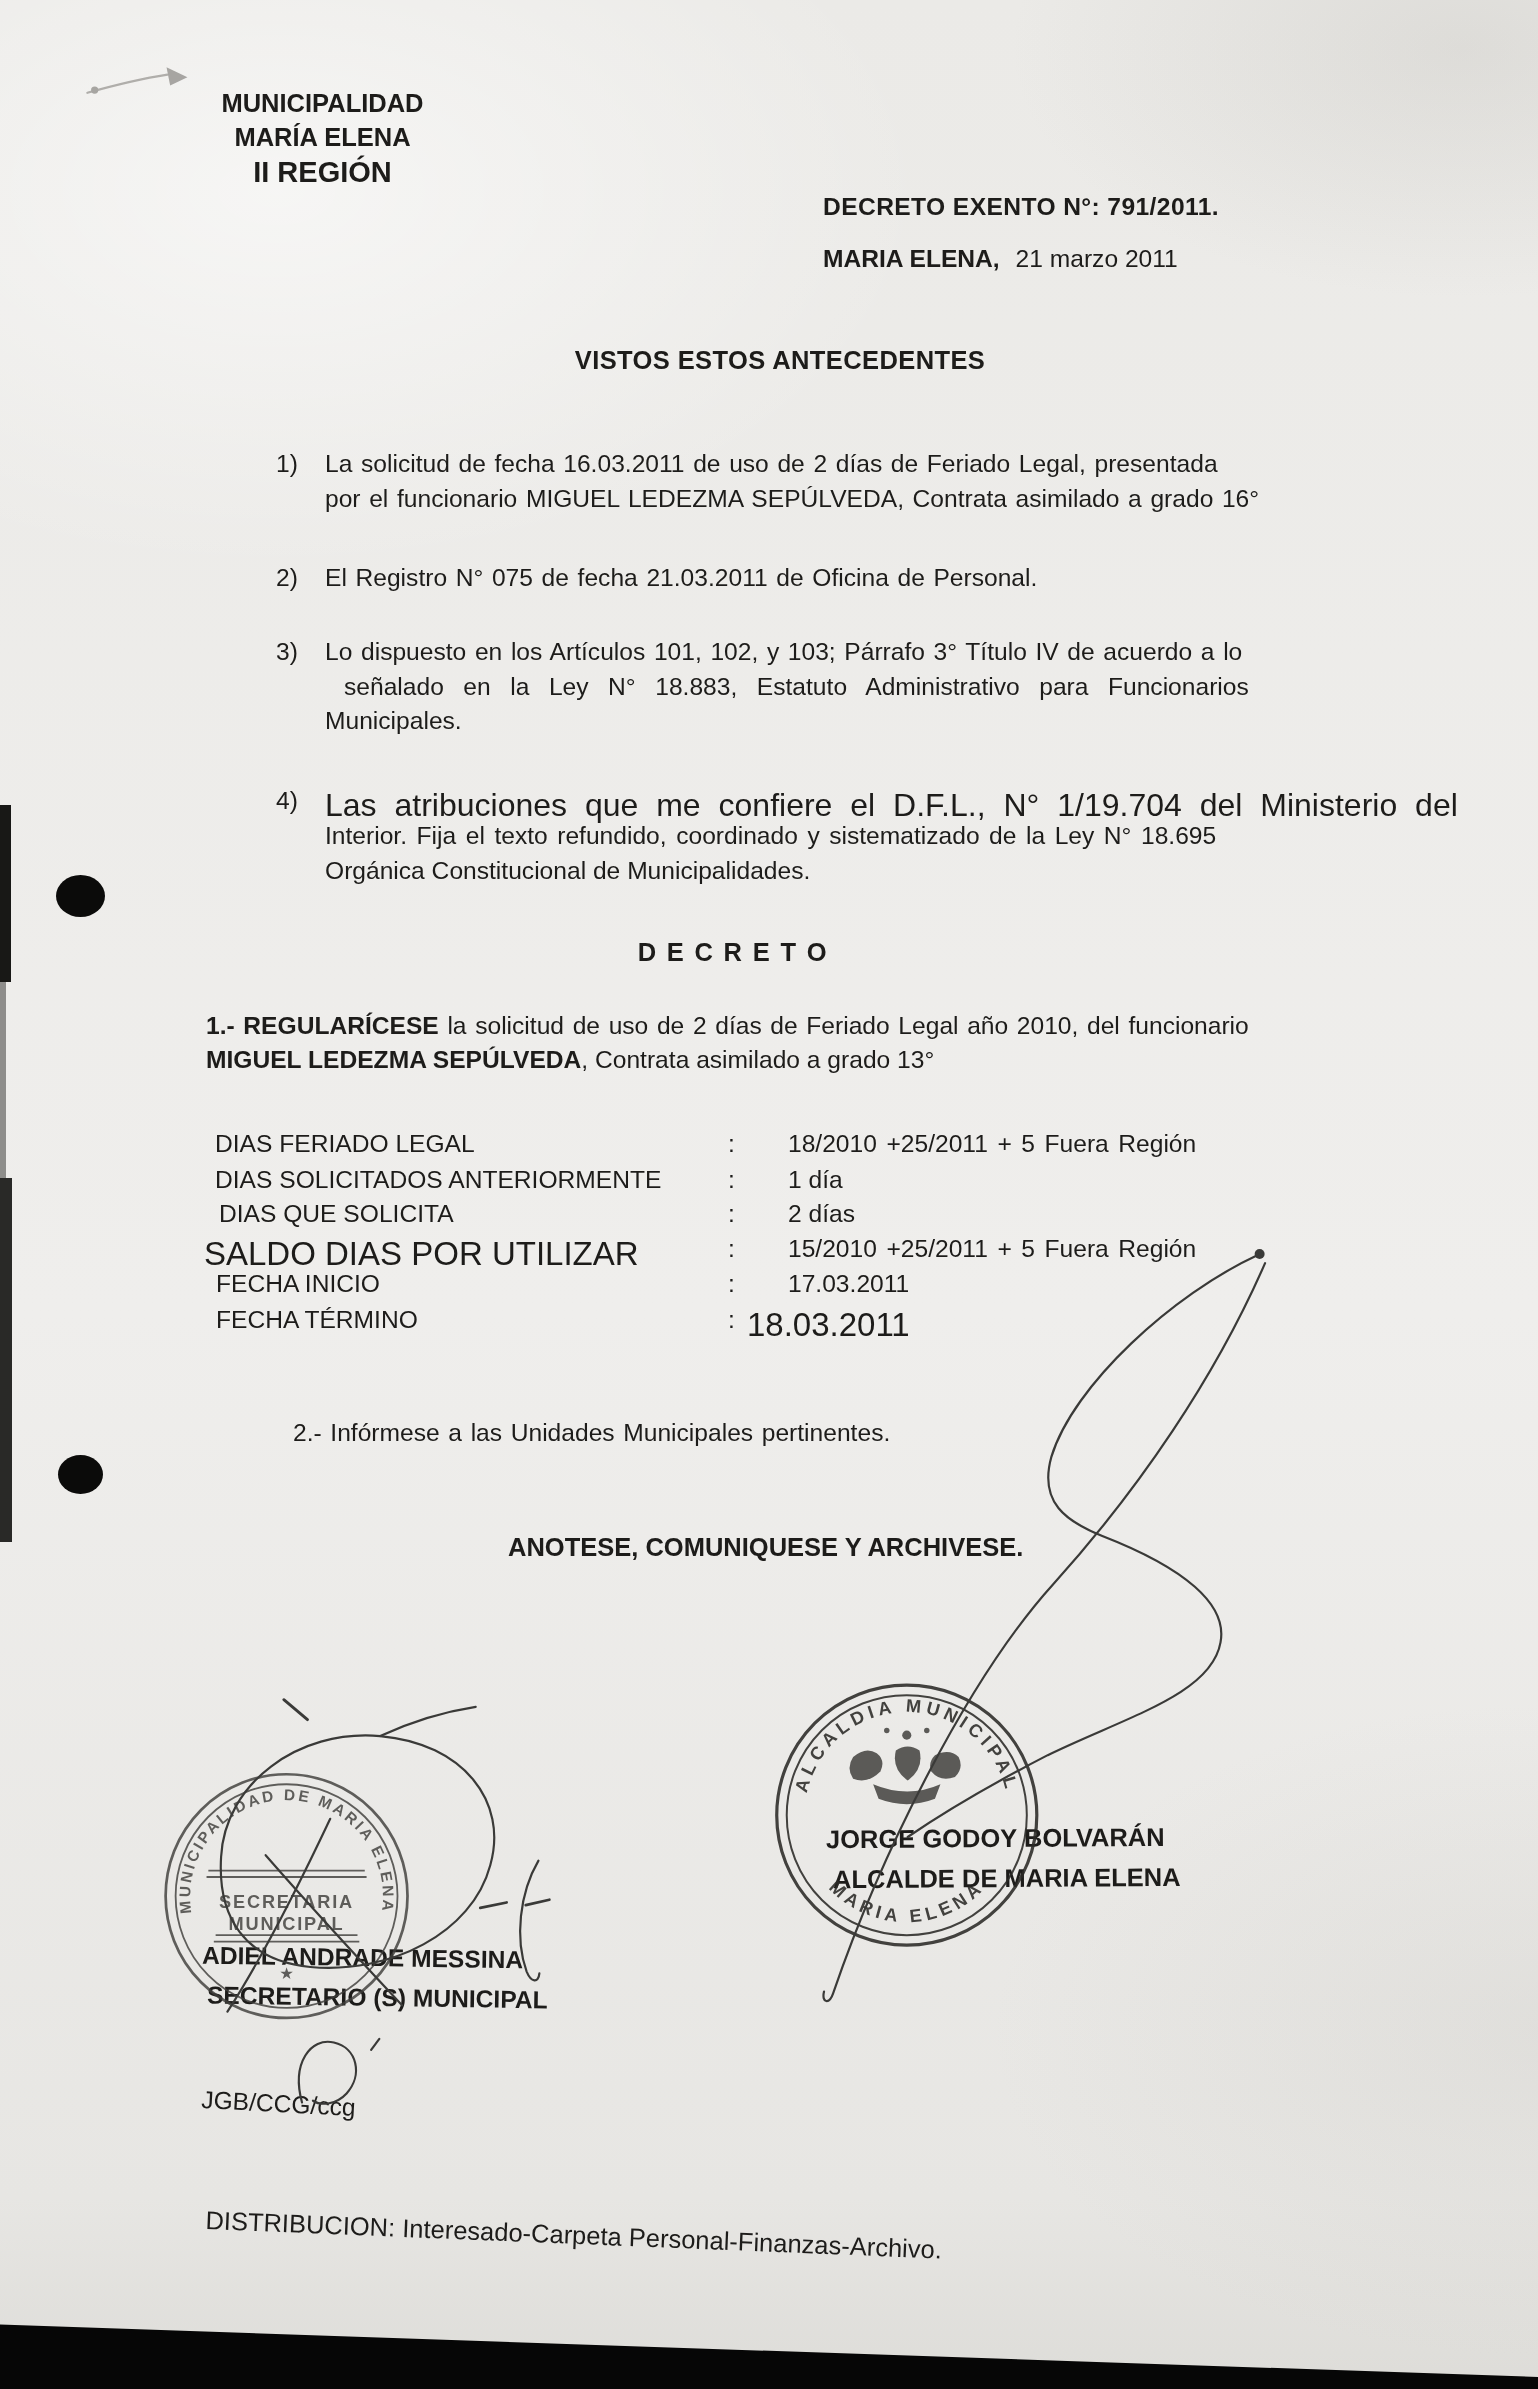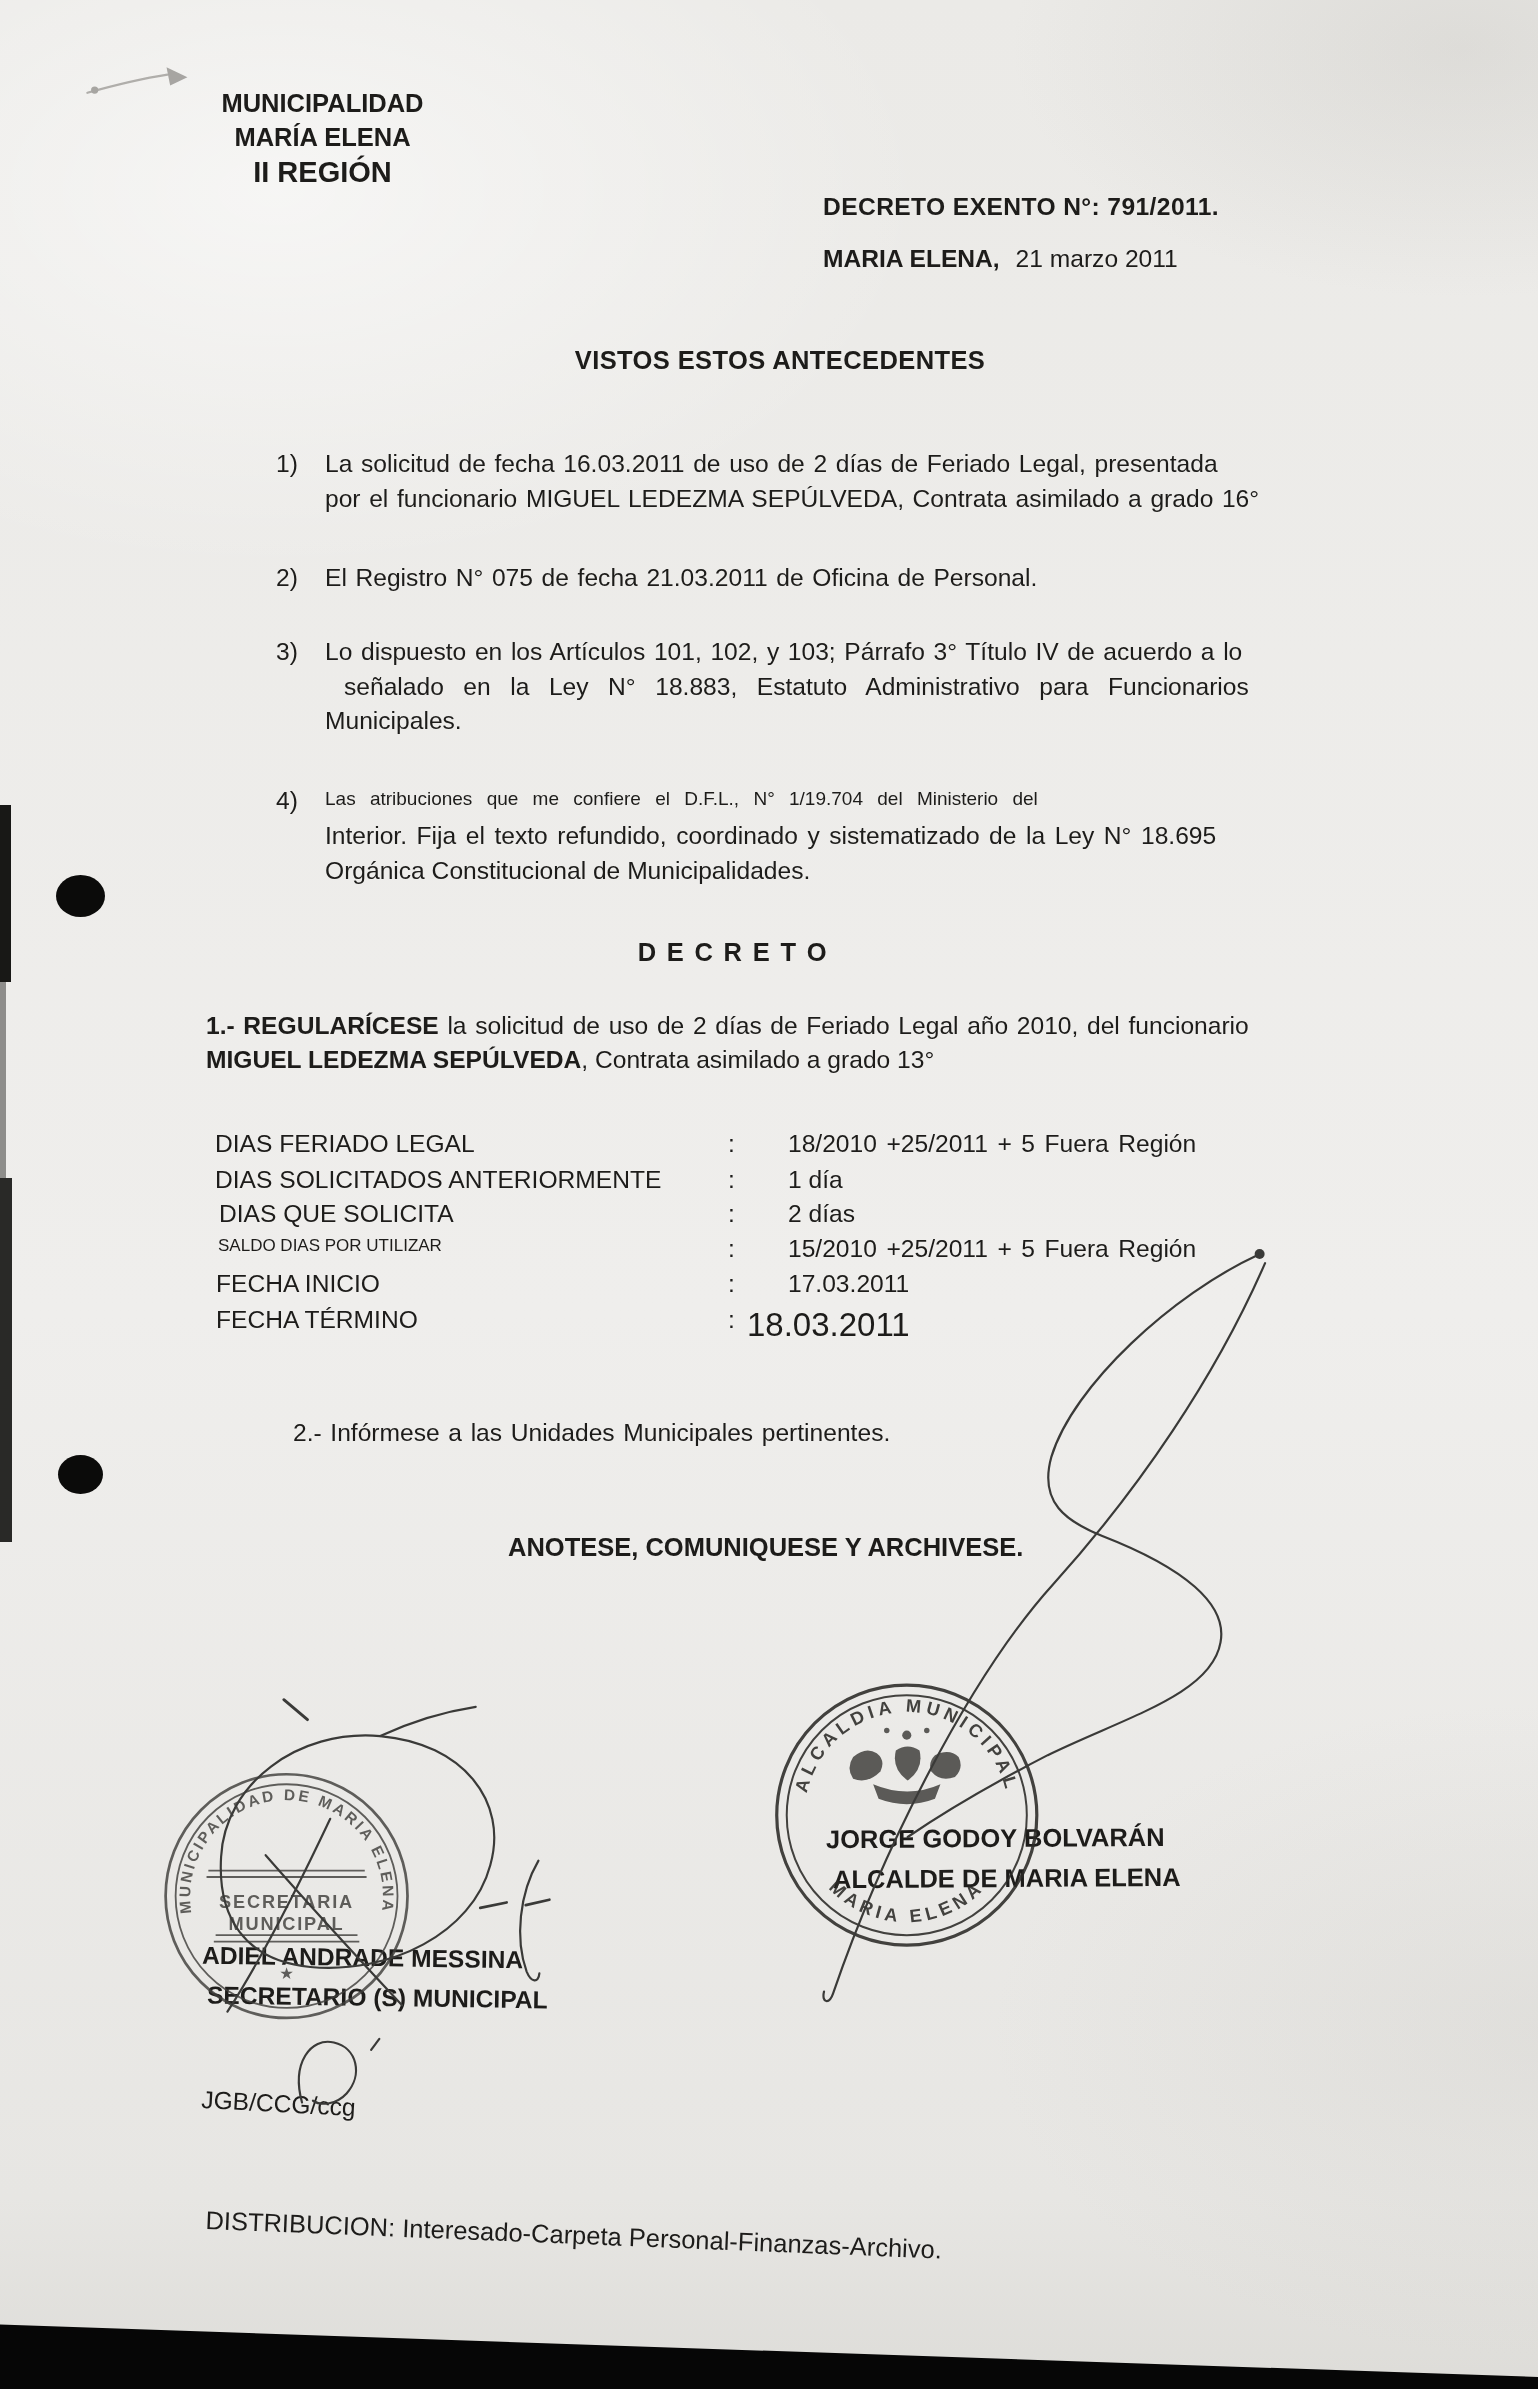--- a/index.html
+++ b/index.html
@@ -44,21 +44,21 @@
 
   <div class="t" style="left:276px;top:566px;font-size:24.6px;">2)</div>
   <div class="t" style="left:325px;top:566px;font-size:24.6px;word-spacing:1.8px;">El Registro N° 075 de fecha 21.03.2011 de Oficina de Personal.</div>
 
   <div class="t" style="left:276px;top:640px;font-size:24.6px;">3)</div>
   <div class="t" style="left:325px;top:640px;font-size:24.6px;word-spacing:1.8px;">Lo dispuesto en los Artículos 101, 102, y 103; Párrafo 3°  Título IV de acuerdo a lo</div>
   <div class="t" style="left:344px;top:675px;font-size:24.6px;word-spacing:12.7px;text-align:center;">señalado en la Ley N° 18.883, Estatuto Administrativo para Funcionarios</div>
   <div class="t" style="left:325px;top:709px;font-size:24.6px;">Municipales.</div>
 
   <div class="t" style="left:276px;top:789px;font-size:24.6px;">4)</div>
-  <div class="t" style="left:325px;top:789px;font-size:19px;word-spacing:9px;">Las atribuciones que me confiere el D.F.L.,  N° 1/19.704 del Ministerio del</div>
+  <div class="t" style="left:325px;top:789px;font-size:32px;word-spacing:9px;">Las atribuciones que me confiere el D.F.L.,  N° 1/19.704 del Ministerio del</div>
   <div class="t" style="left:325px;top:824px;font-size:24.6px;word-spacing:2.7px;">Interior.  Fija el texto refundido, coordinado y sistematizado de la Ley  N° 18.695</div>
   <div class="t" style="left:325px;top:859px;font-size:24.6px;">Orgánica Constitucional de Municipalidades.</div>
 
   <div class="t b center" style="left:551px;top:940px;width:364px;font-size:25.5px;letter-spacing:1.8px;">D E C R E T O</div>
 
   <div class="t" style="left:206px;top:1014px;font-size:24.6px;word-spacing:1.8px;">
     <span class="b">1.- REGULARÍCESE</span><span> la solicitud de uso de 2 días de Feriado Legal año 2010, del funcionario</span>
   </div>
   <div class="t" style="left:206px;top:1048px;font-size:24.6px;">
     <span class="b">MIGUEL LEDEZMA SEPÚLVEDA</span><span>, Contrata asimilado a grado 13°</span>
@@ -69,21 +69,21 @@
   <div class="t" style="left:788px;top:1132px;font-size:24.6px;word-spacing:2.7px;">18/2010 +25/2011 + 5 Fuera Región</div>
 
   <div class="t" style="left:215px;top:1168px;font-size:24.6px;">DIAS SOLICITADOS ANTERIORMENTE</div>
   <div class="t" style="left:728px;top:1168px;font-size:24.6px;">:</div>
   <div class="t" style="left:788px;top:1168px;font-size:24.6px;">1 día</div>
 
   <div class="t" style="left:219px;top:1202px;font-size:24.6px;">DIAS QUE SOLICITA</div>
   <div class="t" style="left:728px;top:1202px;font-size:24.6px;">:</div>
   <div class="t" style="left:788px;top:1202px;font-size:24.6px;">2 días</div>
 
-  <div class="t" style="left:218px;top:1237px;font-size:17px;">SALDO DIAS POR UTILIZAR</div>
+  <div class="t" style="left:204px;top:1237px;font-size:33px;">SALDO DIAS POR UTILIZAR</div>
   <div class="t" style="left:728px;top:1237px;font-size:24.6px;">:</div>
   <div class="t" style="left:788px;top:1237px;font-size:24.6px;word-spacing:2.7px;">15/2010 +25/2011 + 5 Fuera Región</div>
 
   <div class="t" style="left:216px;top:1272px;font-size:24.6px;">FECHA INICIO</div>
   <div class="t" style="left:728px;top:1272px;font-size:24.6px;">:</div>
   <div class="t" style="left:788px;top:1272px;font-size:24.6px;">17.03.2011</div>
 
   <div class="t" style="left:216px;top:1308px;font-size:24.6px;">FECHA TÉRMINO</div>
   <div class="t" style="left:728px;top:1308px;font-size:24.6px;">:</div>
   <div class="t" style="left:747px;top:1308px;font-size:33px;">18.03.2011</div>

